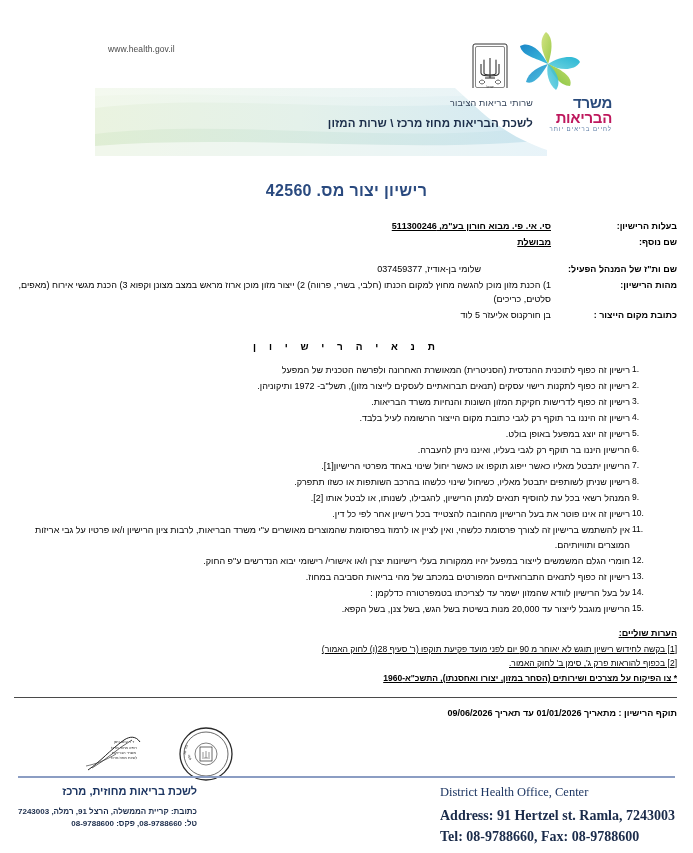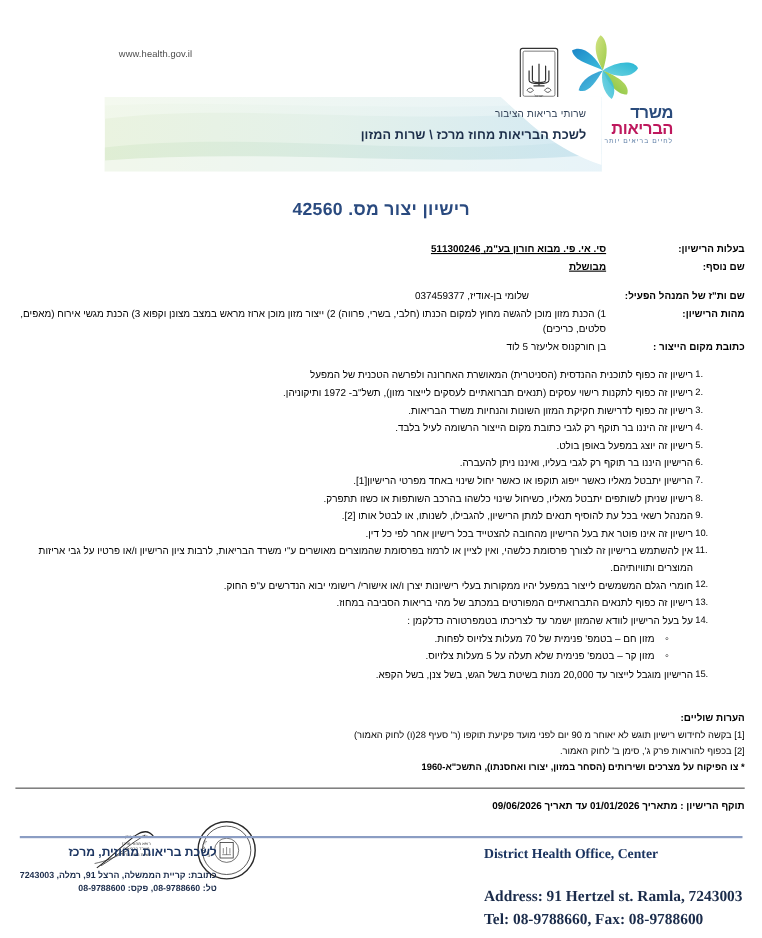--- a/index.html
+++ b/index.html
@@ -213,22 +213,23 @@
   ul.sub-list > li::before {
     content: "\25E6";
     position: absolute;
     right: 0;
     top: -1px;
     font-size: 10px;
   }
 
   
   .fn-block {
-    margin-top: 26px;
+    margin-top: 11px;
     padding: 0 16px 0 14px;
+    text-decoration: underline;
   }
   .fn-head {
     font-size: 9px;
     font-weight: bold;
     text-align: right;
     margin-bottom: 4px;
   }
   .fn-item {
     font-size: 8.5px;
     text-align: right;
@@ -310,23 +311,23 @@
   .f-he { text-align: right; }
   .f-en { text-align: left; direction: ltr; font-family: "Liberation Serif", serif; }
   .f-title-he {
     font-size: 11px;
     font-weight: bold;
     color: #1c3561;
     margin-bottom: 9px;
   }
   .f-title-en {
     font-size: 12.5px;
-    font-weight: bold;
+    font-weight: normal;
     color: #1c3561;
-    margin-bottom: 21px;
+    margin-bottom: 5px;
   }
   .f-line {
     font-size: 8px;
     color: #1a2b4a;
     line-height: 1.5;
     font-weight: bold;
   }
   .f-en .f-line { font-size: 14px; }
 </style>
 </head>
@@ -444,40 +445,37 @@
     <div class="det-row">
       <div class="det-label">מהות הרישיון:</div>
       <div class="det-value">1) הכנת מזון מוכן להגשה מחוץ למקום הכנתו (חלבי, בשרי, פרווה) 2) ייצור מזון מוכן ארוז מראש במצב מצונן וקפוא 3) הכנת מגשי אירוח (מאפים, סלטים, כריכים)</div>
     </div>
     <div class="det-row">
       <div class="det-label">כתובת מקום הייצור :</div>
       <div class="det-value">בן חורקנוס אליעזר 5 לוד</div>
     </div>
   </div>
 
+  <div class="cond-title">ת נ א י   ה ר י ש י ו ן</div>
   <ol class="cond-list">
     <li>רישיון זה כפוף לתוכנית ההנדסית (הסניטרית) המאושרת האחרונה ולפרשה הטכנית של המפעל</li>
     <li>רישיון זה כפוף לתקנות רישוי עסקים (תנאים תברואתיים לעסקים לייצור מזון), תשל"ב- 1972 ותיקוניהן.</li>
     <li>רישיון זה כפוף לדרישות חקיקת המזון השונות והנחיות משרד הבריאות.</li>
     <li>רישיון זה היננו בר תוקף רק לגבי כתובת מקום הייצור הרשומה לעיל בלבד.</li>
     <li>רישיון זה יוצג במפעל באופן בולט.</li>
     <li>הרישיון היננו בר תוקף רק לגבי בעליו, ואיננו ניתן להעברה.</li>
     <li>הרישיון יתבטל מאליו כאשר ייפוג תוקפו או כאשר יחול שינוי באחד מפרטי הרישיון[1].</li>
     <li>רישיון שניתן לשותפים יתבטל מאליו, כשיחול שינוי כלשהו בהרכב השותפות או כשזו תתפרק.</li>
     <li>המנהל רשאי בכל עת להוסיף תנאים למתן הרישיון, להגבילו, לשנותו, או לבטל אותו [2].</li>
     <li>רישיון זה אינו פוטר את בעל הרישיון מהחובה להצטייד בכל רישיון אחר לפי כל דין.</li>
     <li>אין להשתמש ברישיון זה לצורך פרסומת כלשהי, ואין לציין או לרמוז בפרסומת שהמוצרים מאושרים ע"י משרד הבריאות, לרבות ציון הרישיון ו/או פרטיו על גבי אריזות המוצרים ותוויותיהם.</li>
     <li>חומרי הגלם המשמשים לייצור במפעל יהיו ממקורות בעלי רישיונות יצרן ו/או אישורי/ רישומי יבוא הנדרשים ע"פ החוק.</li>
     <li>רישיון זה כפוף לתנאים התברואתיים המפורטים במכתב של מהי בריאות הסביבה במחוז.</li>
     <li>
       <span>על בעל הרישיון לוודא שהמזון ישמר עד לצריכתו בטמפרטורה כדלקמן :</span>
-      <ul class="sub-list">
-        <li>מזון חם – בטמפ' פנימית של 70 מעלות צלזיוס לפחות.</li>
-        <li>מזון קר – בטמפ' פנימית שלא תעלה על 5 מעלות צלזיוס.</li>
-      </ul>
     </li>
     <li>הרישיון מוגבל לייצור עד 20,000 מנות בשיטת בשל הגש, בשל צנן, בשל הקפא.</li>
   </ol>
 
   <div class="fn-block">
     <div class="fn-head">הערות שוליים:</div>
     <div class="fn-item">[1] בקשה לחידוש רישיון תוגש לא יאוחר מ 90 יום לפני מועד פקיעת תוקפו (ר' סעיף 28(ו) לחוק האמור)</div>
     <div class="fn-item">[2] בכפוף להוראות פרק ג', סימן ב' לחוק האמור.</div>
     <div class="fn-star">* צו הפיקוח על מצרכים ושירותים (הסחר במזון, יצורו ואחסנתו), התשכ"א-1960</div>
   </div>

